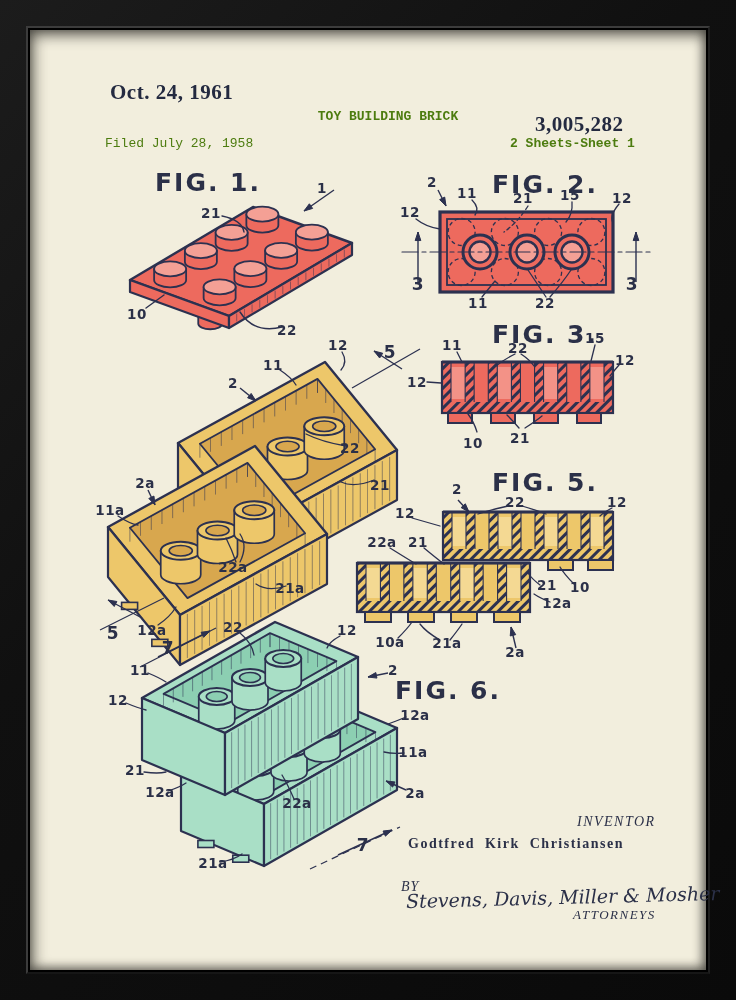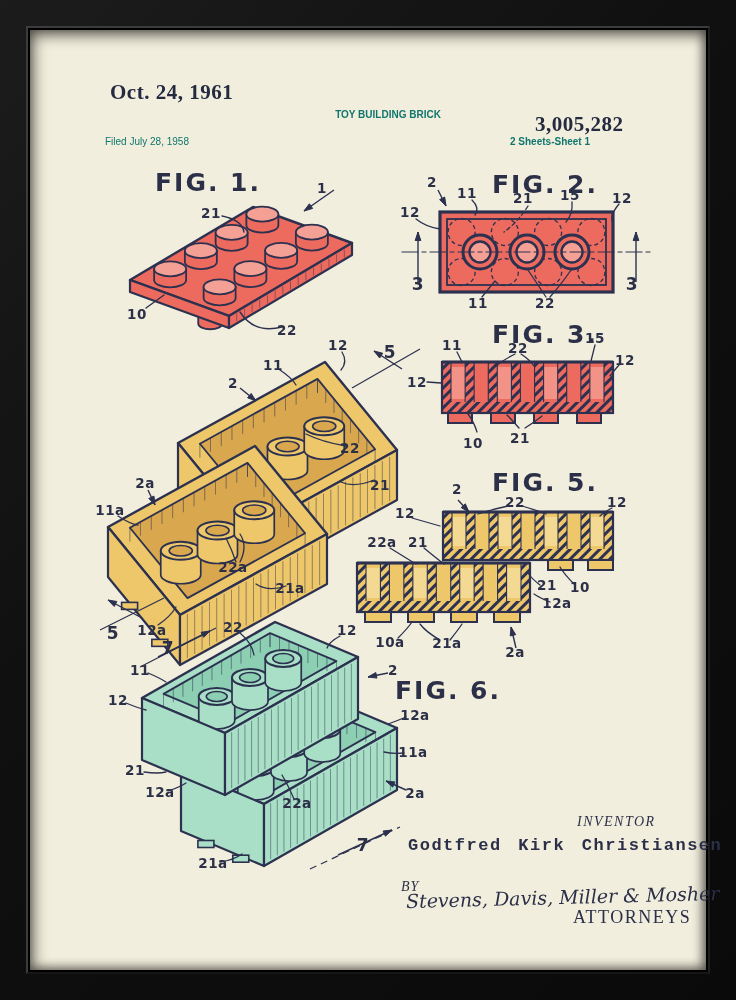--- a/index.html
+++ b/index.html
@@ -3,30 +3,30 @@
 <meta charset="utf-8">
 <style>
   html,body{margin:0;padding:0;background:#090909;}
   #stage{position:relative;width:736px;height:1000px;background:linear-gradient(135deg,#1c1c1c 0%,#101010 40%,#0a0a0a 100%);overflow:hidden;}
   #bevel{position:absolute;inset:26px;border:2px solid #3c3c3c;border-right-color:#1f1f1f;border-bottom-color:#161616;background:#000;}
   #paper{position:absolute;inset:30px;background:#f2eedd;box-shadow:inset 0 6px 14px rgba(0,0,0,.45),inset 6px 0 14px rgba(30,25,15,.28),inset -5px 0 10px rgba(0,0,0,.22),inset 0 -4px 9px rgba(0,0,0,.25);}
   #paper *{box-sizing:border-box;}
   .abs{position:absolute;}
   .hdr-serif{font-family:"Liberation Serif","DejaVu Serif",serif;font-weight:700;font-size:21px;letter-spacing:.5px;color:#242a40;}
   #patent-name{font-family:"Liberation Sans","DejaVu Sans",sans-serif;font-weight:700;font-size:14.5px;letter-spacing:2.5px;color:#2b3048;}
-  .mono{font-family:Liberation Sans, sans-serif;font-size:10px;color:#0f766e;}
+  .mono{font-family:Liberation Mono, monospace;font-size:13px;color:#4d7c0f;}
   .fig-label{font-family:"DejaVu Sans","Liberation Sans",sans-serif;font-weight:700;font-size:25px;letter-spacing:2px;color:#2b3048;white-space:nowrap;}
   .co{position:absolute;transform:translate(-50%,-50%);font-family:"DejaVu Sans","Liberation Sans",sans-serif;font-weight:600;font-size:13.5px;letter-spacing:.5px;color:#2b3048;white-space:nowrap;}
   .co.big{font-size:17px;font-weight:700;}
   svg.fig{position:absolute;overflow:visible;}
   #inventor-label{font-family:"Liberation Serif","DejaVu Serif",serif;font-style:italic;font-size:14px;letter-spacing:1.5px;color:#2b3048;}
-  #inventor-name{font-family:Liberation Mono, monospace;font-weight:700;font-size:17px;letter-spacing:1.5px;word-spacing:5px;color:#2b3048;white-space:nowrap;}
+  #inventor-name{font-family:Liberation Serif, serif;font-weight:700;font-size:14px;letter-spacing:1.5px;word-spacing:5px;color:#2b3048;white-space:nowrap;}
   #by-label{font-family:"Liberation Serif","DejaVu Serif",serif;font-style:italic;font-size:14px;letter-spacing:1px;color:#2b3048;}
   #signature{font-family:"DejaVu Serif","Liberation Serif",serif;font-style:italic;font-size:19px;color:#2b3048;transform:rotate(-1.5deg);white-space:nowrap;}
-  #attorneys-label{font-family:"Liberation Serif","DejaVu Serif",serif;font-size:18px;letter-spacing:1.5px;color:#2b3048;}
+  #attorneys-label{font-family:"Liberation Serif","DejaVu Serif",serif;font-size:13px;letter-spacing:1.5px;color:#2b3048;font-style:italic;}
 </style>
 </head>
 <body>
 
 <div id="stage">
   <div id="bevel"></div>
   <div id="paper">
 
     <div class="abs hdr-serif" style="left:80px;top:50px;">Oct. 24, 1961</div>
     <div class="abs mono" style="left:358px;top:79px;transform:translateX(-50%);font-weight:700;">TOY BUILDING BRICK</div>

